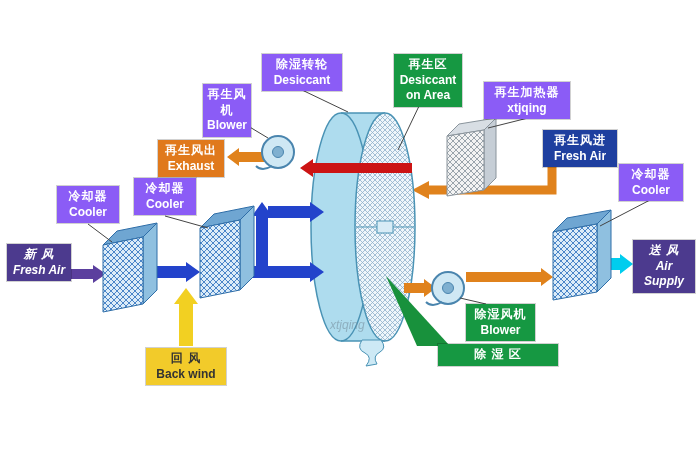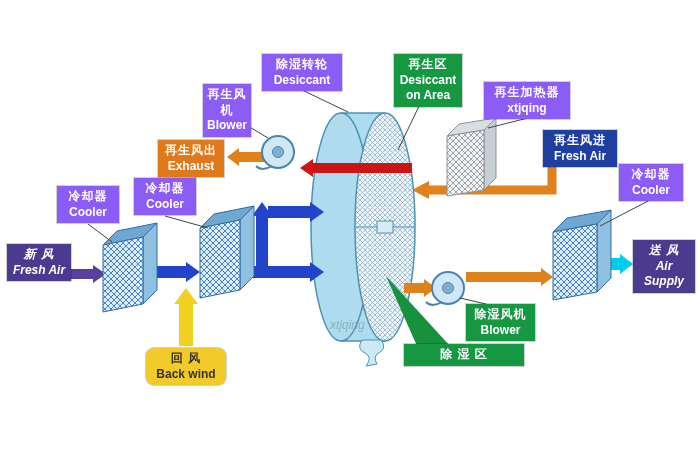--- a/index.html
+++ b/index.html
@@ -9,21 +9,21 @@
   .lbl{position:absolute;color:#fff;text-align:center;font-weight:bold;
        padding:3px 2px;box-sizing:border-box;line-height:1.3;
        box-shadow:0 0 0 1px rgba(0,0,0,.18);}
   .lbl .cn{display:block;font-size:12px;letter-spacing:1px;}
   .lbl .en{display:block;font-size:12px;letter-spacing:0px;}
   .teal{background:#8b5cf6;}
   .green{background:#169842;}
   .purple{background:#4c3a8e;font-style:italic;}
   .orange{background:#e0791c;}
   .blue{background:#1e3f9f;}
-  .yellow{background:#f2cb2a;color:#333;border-radius:8px;}
+  .yellow{background:#f2cb2a;color:#333;}
   #watermark{position:absolute;left:330px;top:290px;font-style:italic;font-size:12px;
              color:rgba(120,145,160,.6);margin-top:28px;}
 </style>
 </head>
 <body>
 
 <div id="stage">
 
   <svg id="diagram-svg" width="700" height="451" viewBox="0 0 700 451">
     <defs>
@@ -178,21 +178,21 @@
   <div class="lbl purple" style="left:633px;top:240px;width:62px">
     <span class="cn">送 风</span>
     <span class="en">Air Supply</span>
   </div>
 
   <div class="lbl green" style="left:466px;top:304px;width:69px">
     <span class="cn">除湿风机</span>
     <span class="en">Blower</span>
   </div>
 
-  <div class="lbl green" style="left:404px;top:344px;width:120px">
+  <div class="lbl green" style="left:438px;top:344px;width:120px">
     <span class="cn">除 湿 区</span>
   </div>
 
   <div class="lbl yellow" style="left:146px;top:348px;width:80px">
     <span class="cn">回 风</span>
     <span class="en">Back wind</span>
   </div>
 
   <div id="watermark">xtjqing</div>
 

